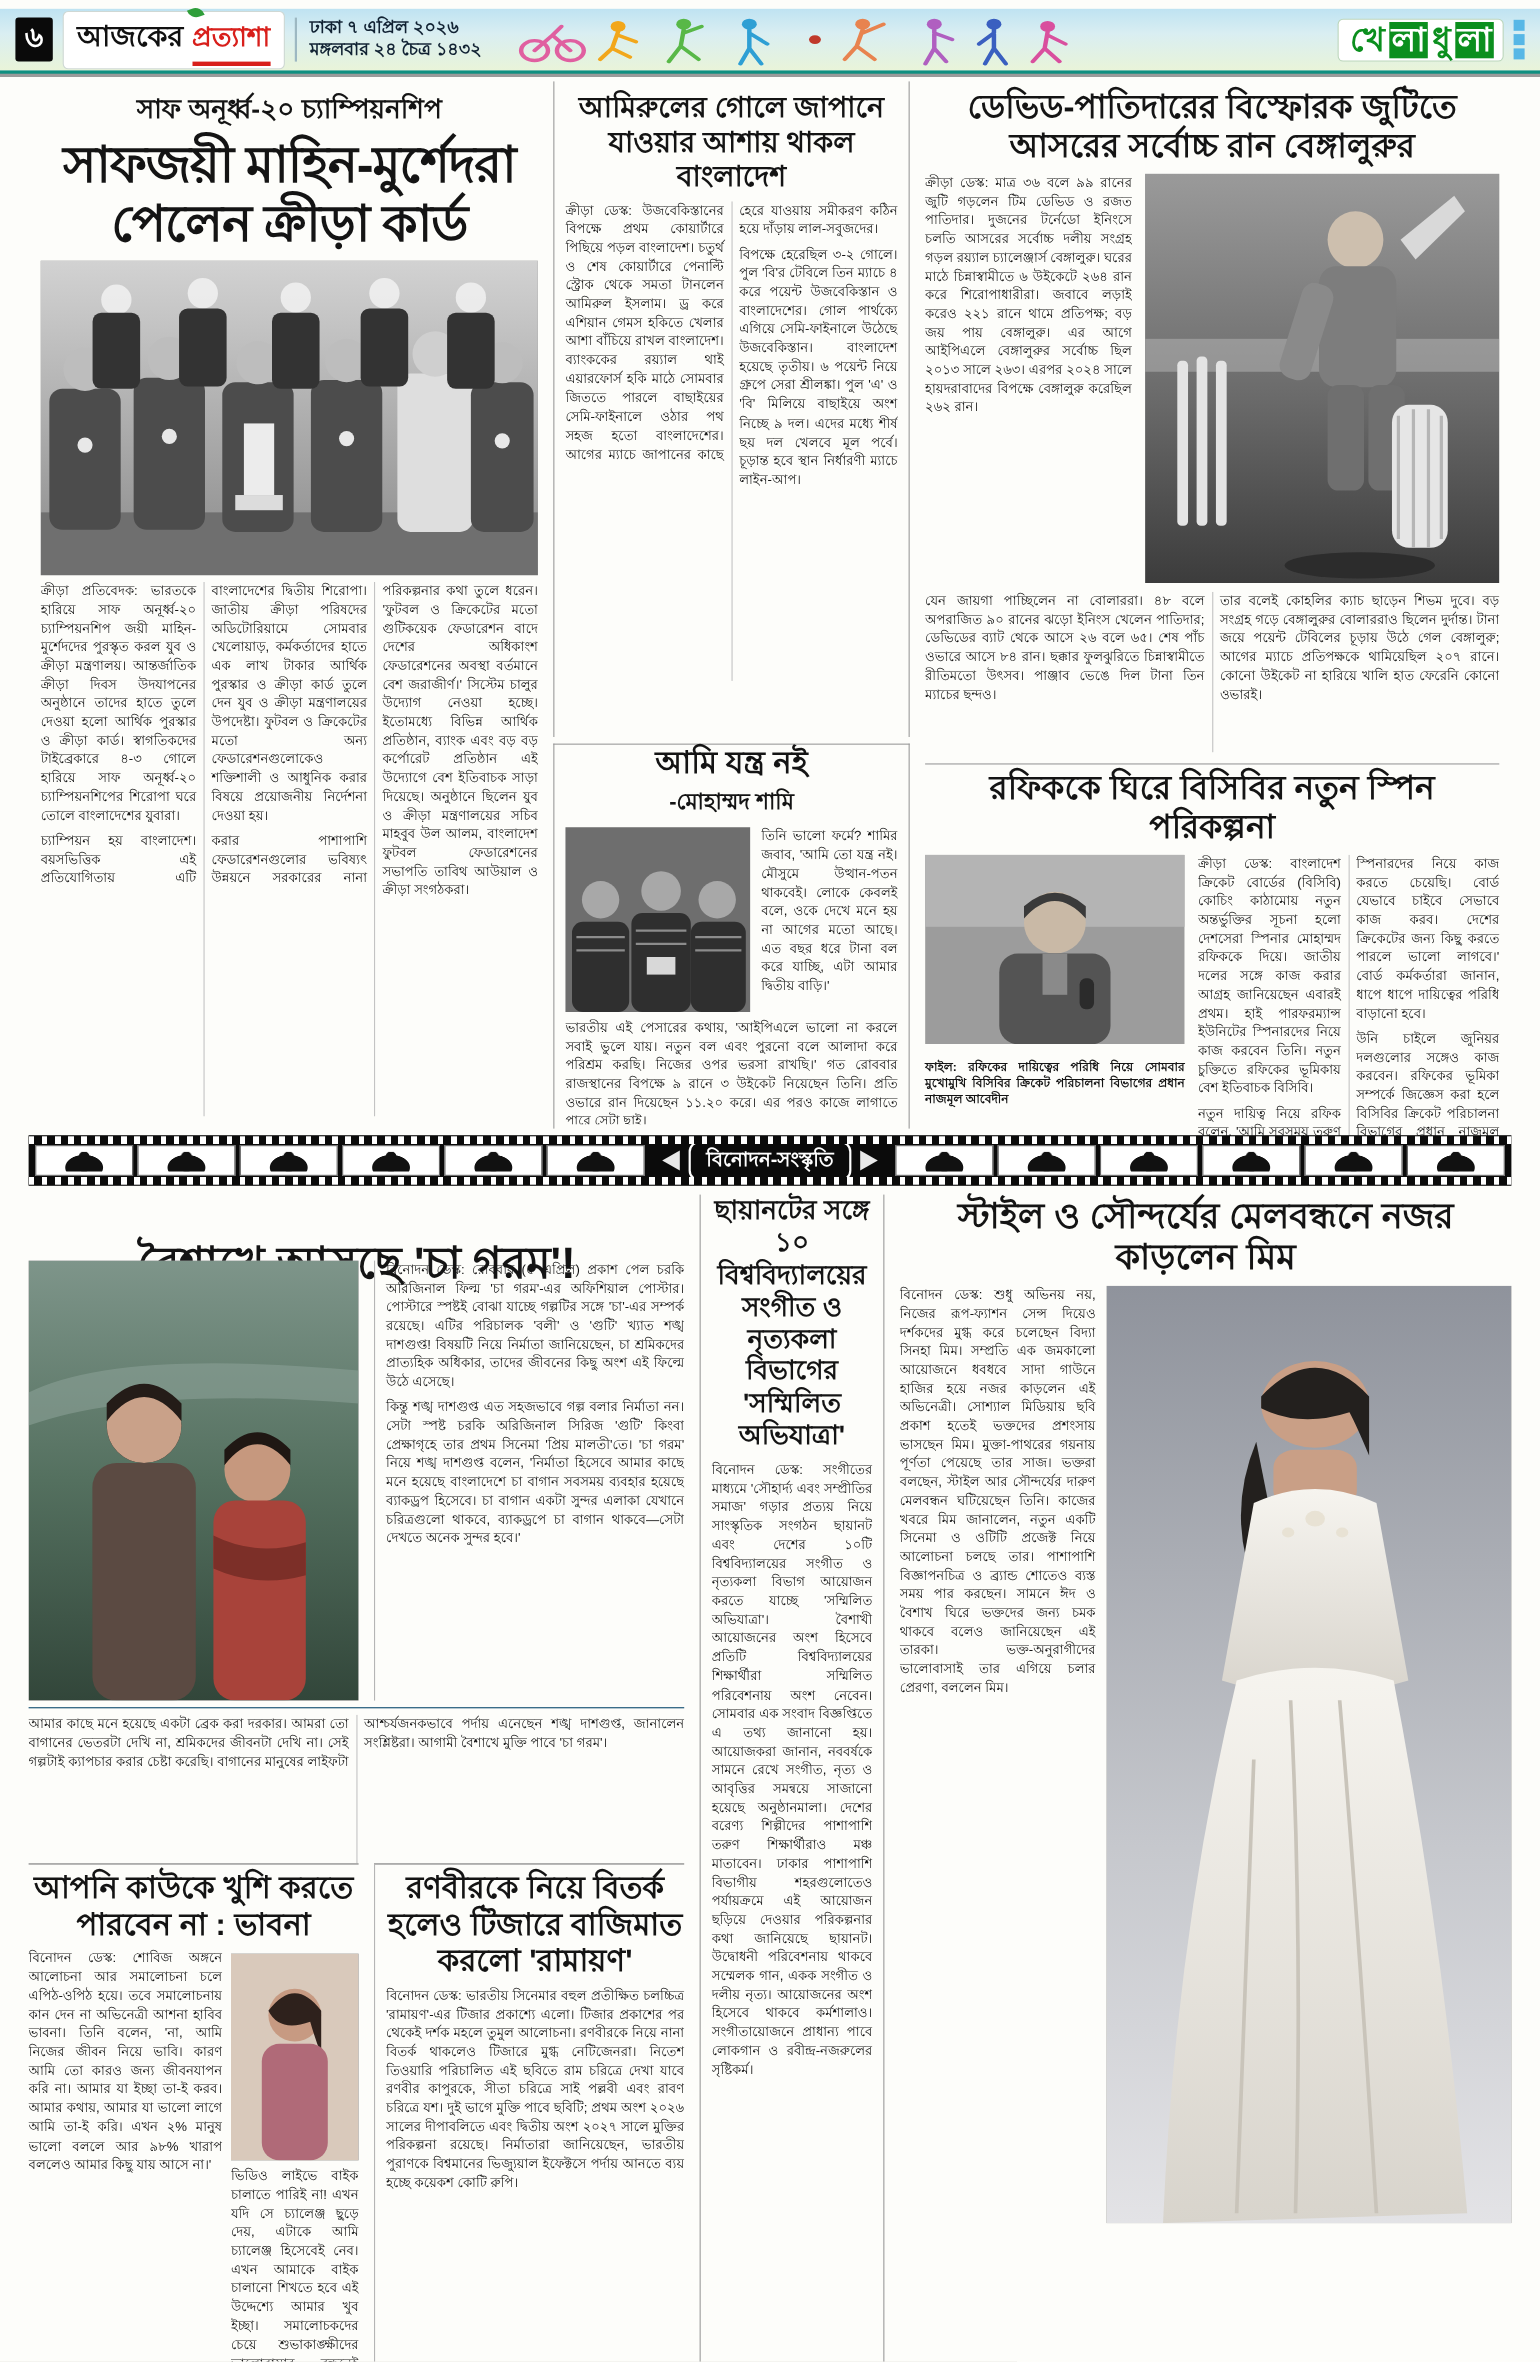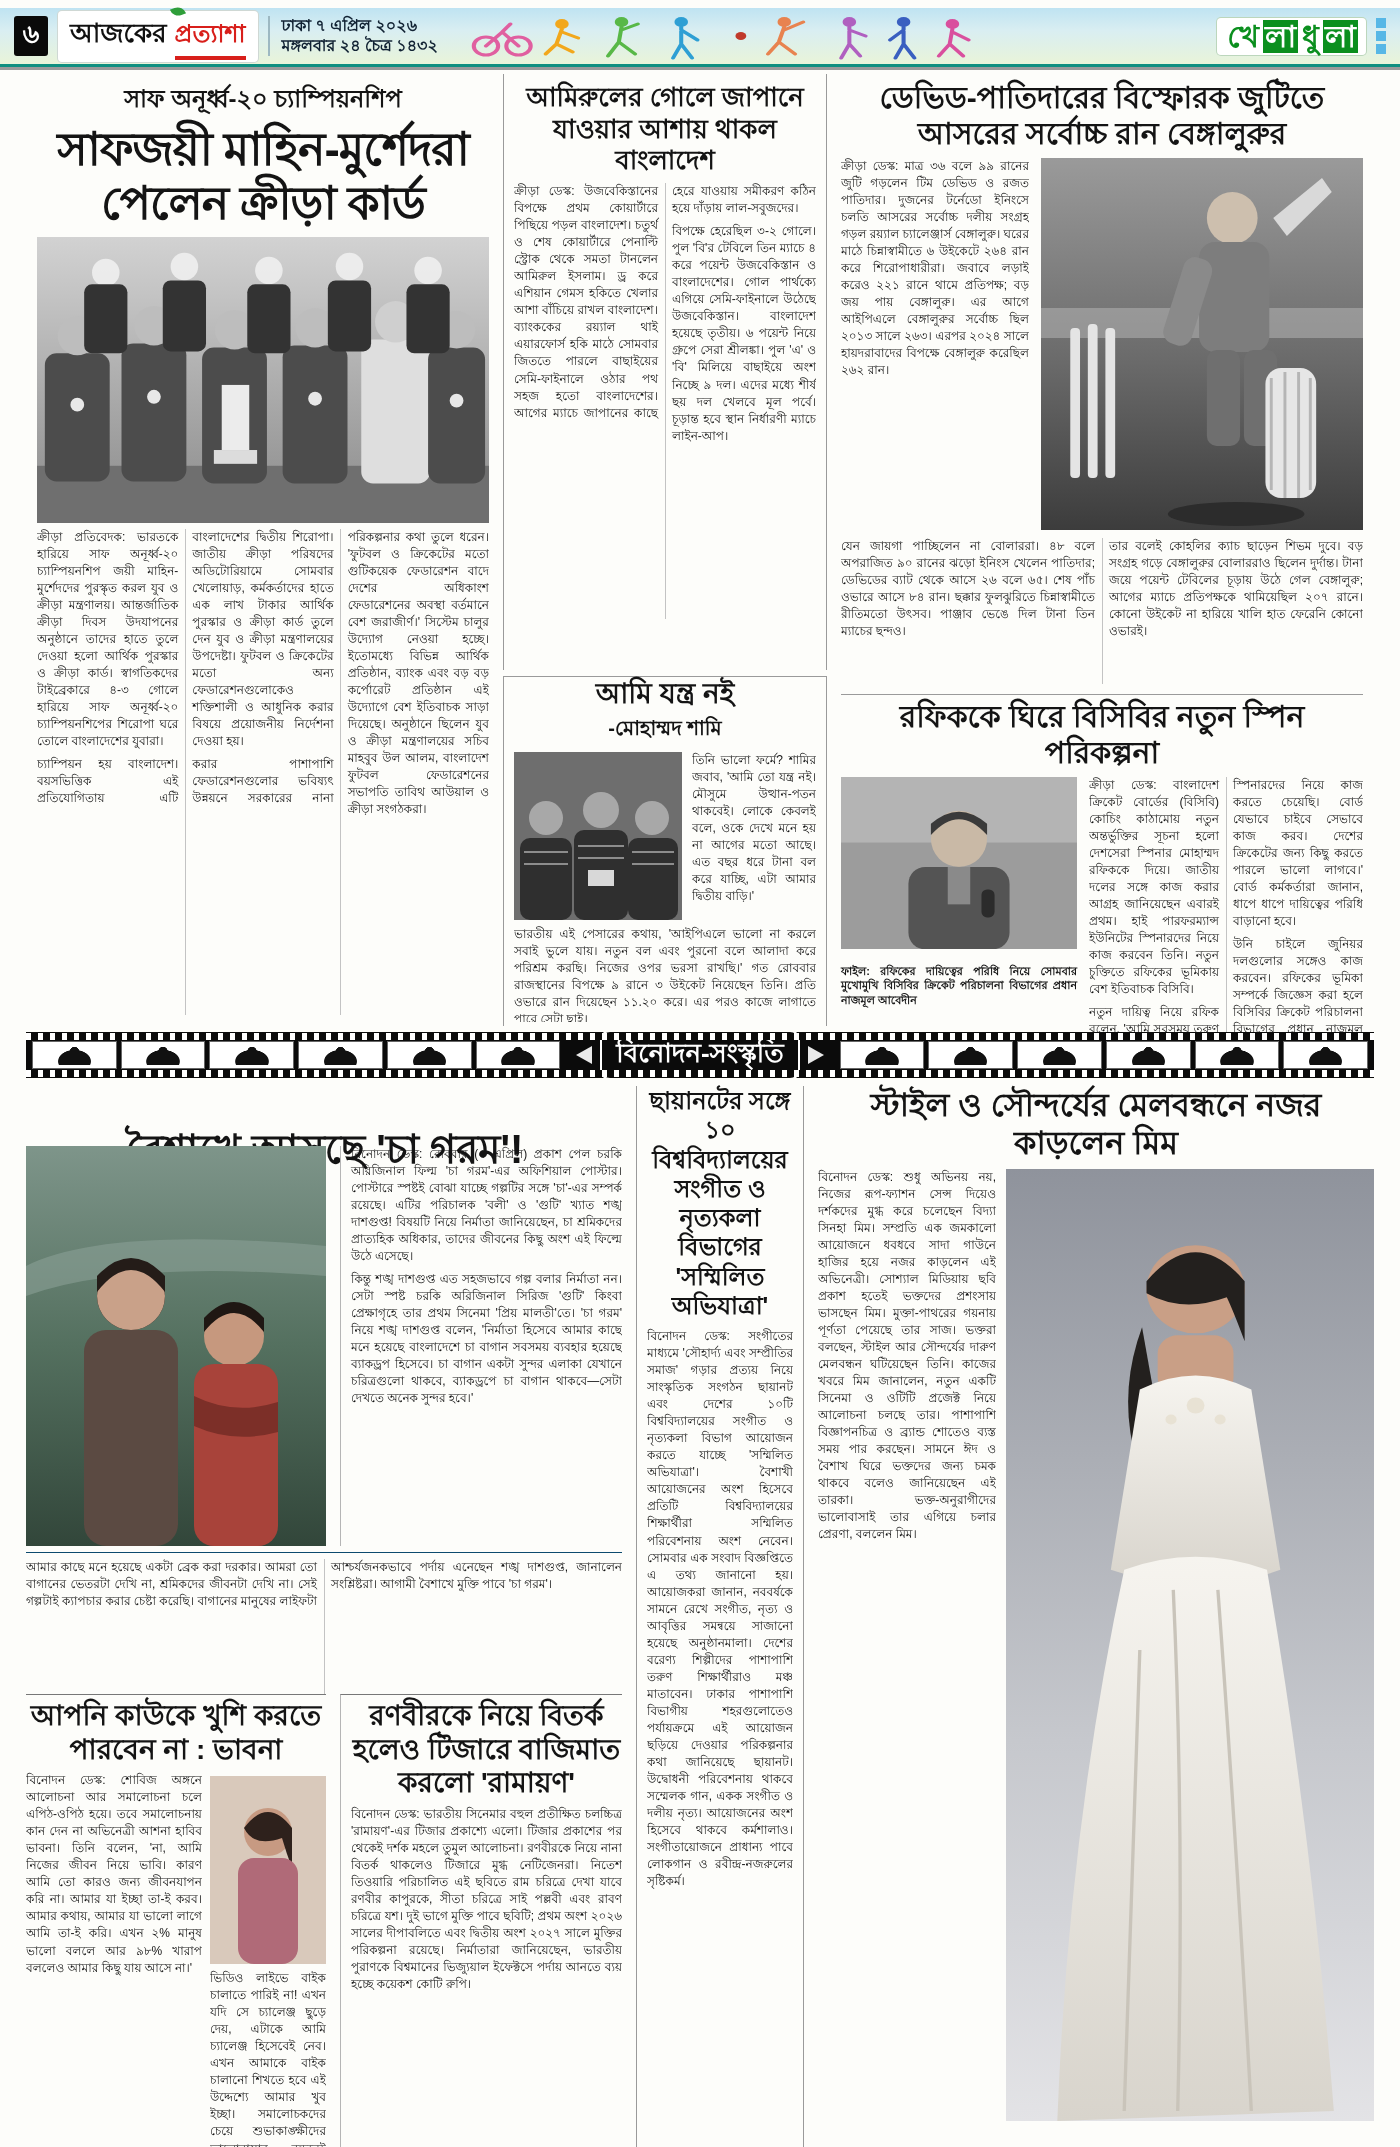--- a/index.html
+++ b/index.html
@@ -77,37 +77,37 @@
       background:repeating-linear-gradient(90deg,#fff 0 5px,#0b0b0b 5px 12px); }
   .strip::before { top:1px; } .strip::after { bottom:1px; }
   .frames { flex:1; display:flex; gap:4px; padding:0 6px; align-items:center; height:30px; }
   .frame { flex:1; height:28px; background:#fff; border:1px solid #666; position:relative; }
   .frame::after { content:""; position:absolute; left:25%; right:25%; top:20%; bottom:10%;
       background:radial-gradient(circle at 50% 25%, #111 18%, transparent 20%),
                  radial-gradient(ellipse at 50% 80%, #111 55%, transparent 58%); }
   .strip-label { flex:none; display:flex; align-items:center; gap:8px; padding:0 10px; }
   .strip-label .tri { width:0; height:0; border-top:9px solid transparent; border-bottom:9px solid transparent; }
   .tri.l { border-right:16px solid #e9e9e9; } .tri.r { border-left:16px solid #e9e9e9; }
-  .strip-text { color:#fff; font-weight:bold; font-size:26px; border:2px solid #fff; border-radius:10px; padding:1px 14px; }
+  .strip-text { color:#fff; font-weight:bold; font-size:18px; border:2px solid #fff; border-radius:10px; padding:1px 14px; }
 
   
   .ent { height:1062px; padding:2px 26px 0; display:grid; grid-template-columns:300px 282px 168px 1fr;
          grid-template-areas:"fhead fhead g h" "fphoto fbody g h" "fbot fbot g h" "iart jart g h";
          grid-template-rows:60px 400px 148px 1fr; column-gap:14px; }
   .f-head { grid-area:fhead;margin-top:40px; }
   .f-photo { grid-area:fphoto; }
   .f-body { grid-area:fbody; border-left:1px solid #b5b5b5; padding-left:10px; }
   .f-bot { grid-area:fbot; border-top:1px solid #0c4a6e; padding-top:6px; margin-top:6px; }
   .i-art { grid-area:iart; border-top:1px solid #777; padding-top:4px; }
   .j-art { grid-area:jart; border-top:1px solid #777; padding-top:4px; border-left:1px solid #b5b5b5; padding-left:10px; }
   .g-col { grid-area:g; border-left:1px solid #9a9a9a; border-right:1px solid #9a9a9a; padding:0 10px; }
   .h-col { grid-area:h; }
   .g-hl { font-size:24px; }
   .g-body { margin-top:8px; height:900px; }
-  .h-row { display:flex; gap:10px; margin-top:6px; height:952px; }
+  .h-row { display:flex; gap:10px; margin-top:6px; height:852px; }
   .h-body { width:178px; flex:none; }
   .h-photo { flex:1; }
   .i-row { display:flex; gap:8px; margin-top:6px; }
   .i-photo { width:116px; height:188px; flex:none; margin-top:4px; }
   .i-body1 { height:420px; }
   .j-body { height:332px; margin-top:6px; }
   .ent-hl-sm { font-size:28px; }
 </style>
 </head>
 <body>

